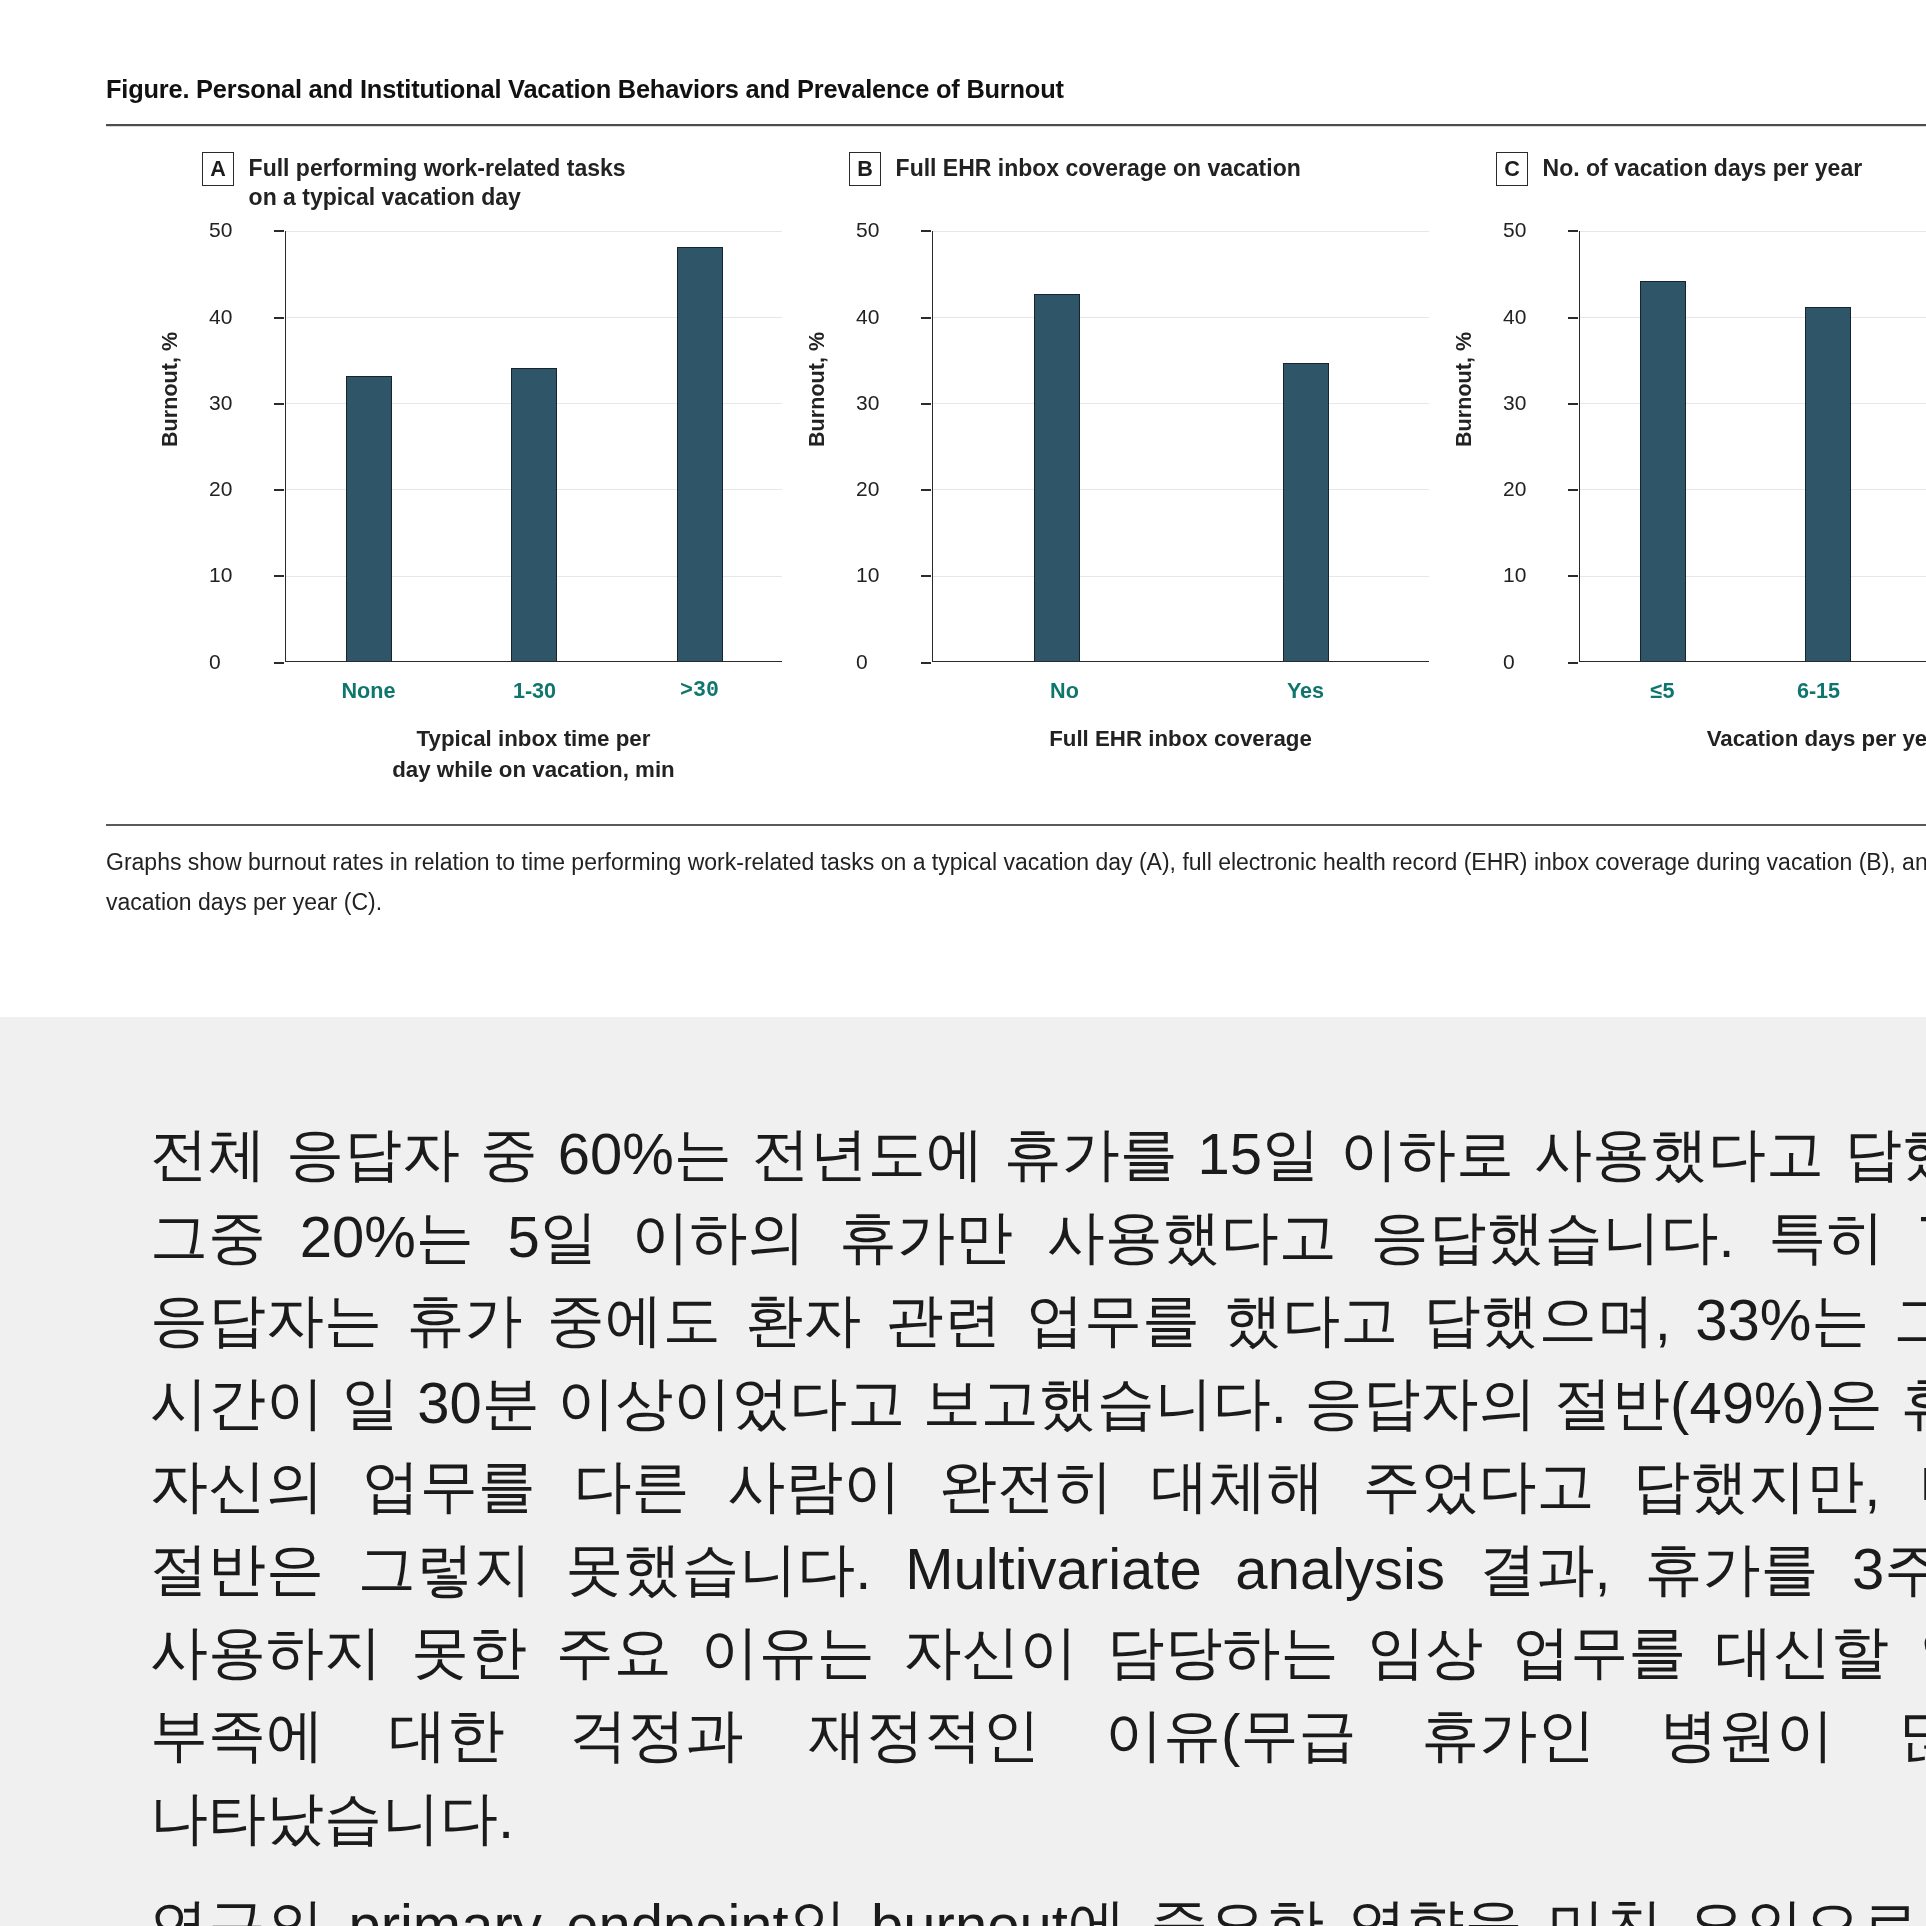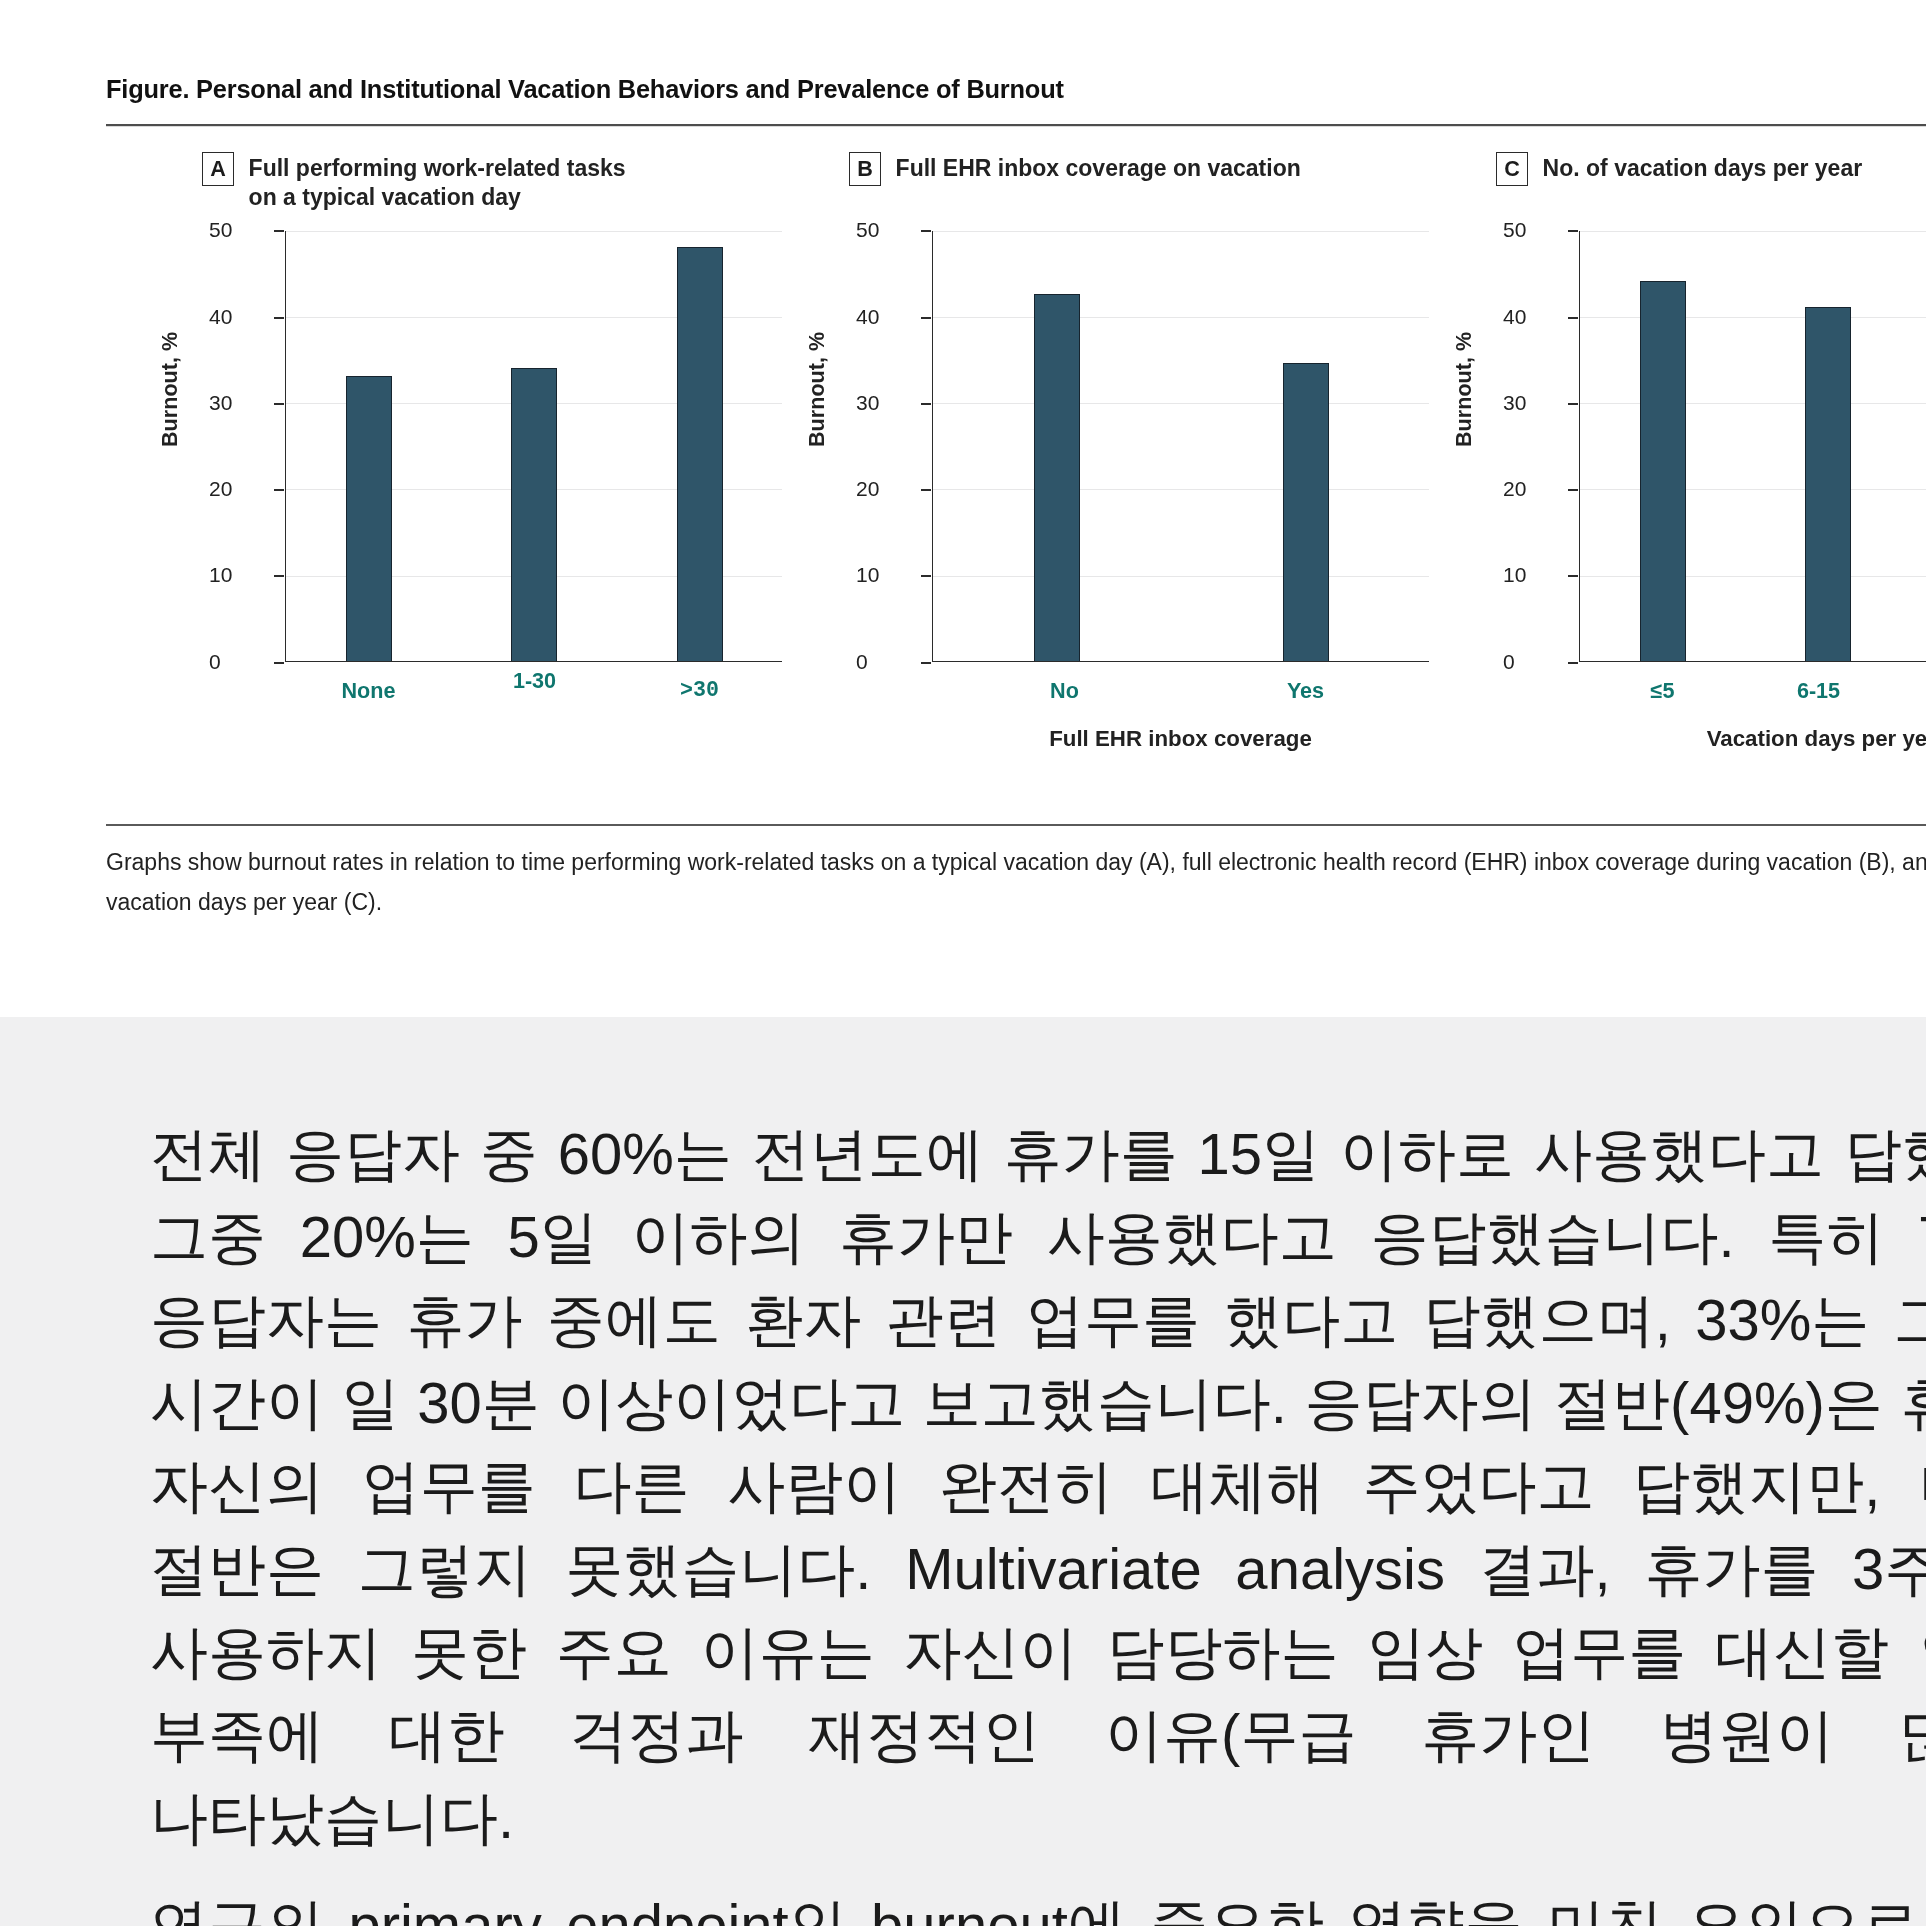--- a/index.html
+++ b/index.html
@@ -79,23 +79,27 @@
               <div class="tick-label" style="left: -77px; top: 160px;">30</div>
               <div class="gridline" style="top: 86px;"></div>
               <div class="tick-mark" style="left: -11.6px; top: 86px;"></div>
               <div class="tick-label" style="left: -77px; top: 74px;">40</div>
               <div class="gridline" style="top: -0.4px;"></div>
               <div class="tick-mark" style="left: -11.6px; top: -0.8px;"></div>
               <div class="tick-label" style="left: -77px; top: -12.7px;">50</div>
               <div class="bar" style="left: 60px; height: 285px; background: rgb(47, 85, 105);"></div>
               <div class="cat-label" style="left: 21px; top: 447px;">None</div>
               <div class="bar" style="left: 225px; height: 293px; background: rgb(47, 85, 105);"></div>
-              <div class="cat-label" style="left: 187px; top: 437px;">1-30</div>
+              <div class="cat-label" style="left: 187px; top: 447px;">1-30</div>
               <div class="bar" style="left: 391px; height: 414px; background: rgb(47, 85, 105);"></div>
               <div class="cat-label" style="left: 352px; top: 447px; font-family: Liberation Mono, monospace;">&gt;30</div>
+            </div>
+          <div class="xlabel" style="top: 492px;">
+              <div>Typical inbox time per</div>
+              <div>day while on vacation, min</div>
             </div>
         </div>
       </div>
 
       <div class="panel">
         <div class="panel-header">
           <div class="letter-box">B</div>
           <div class="panel-title">
               <div>Full EHR inbox coverage on vacation</div>
             </div>

